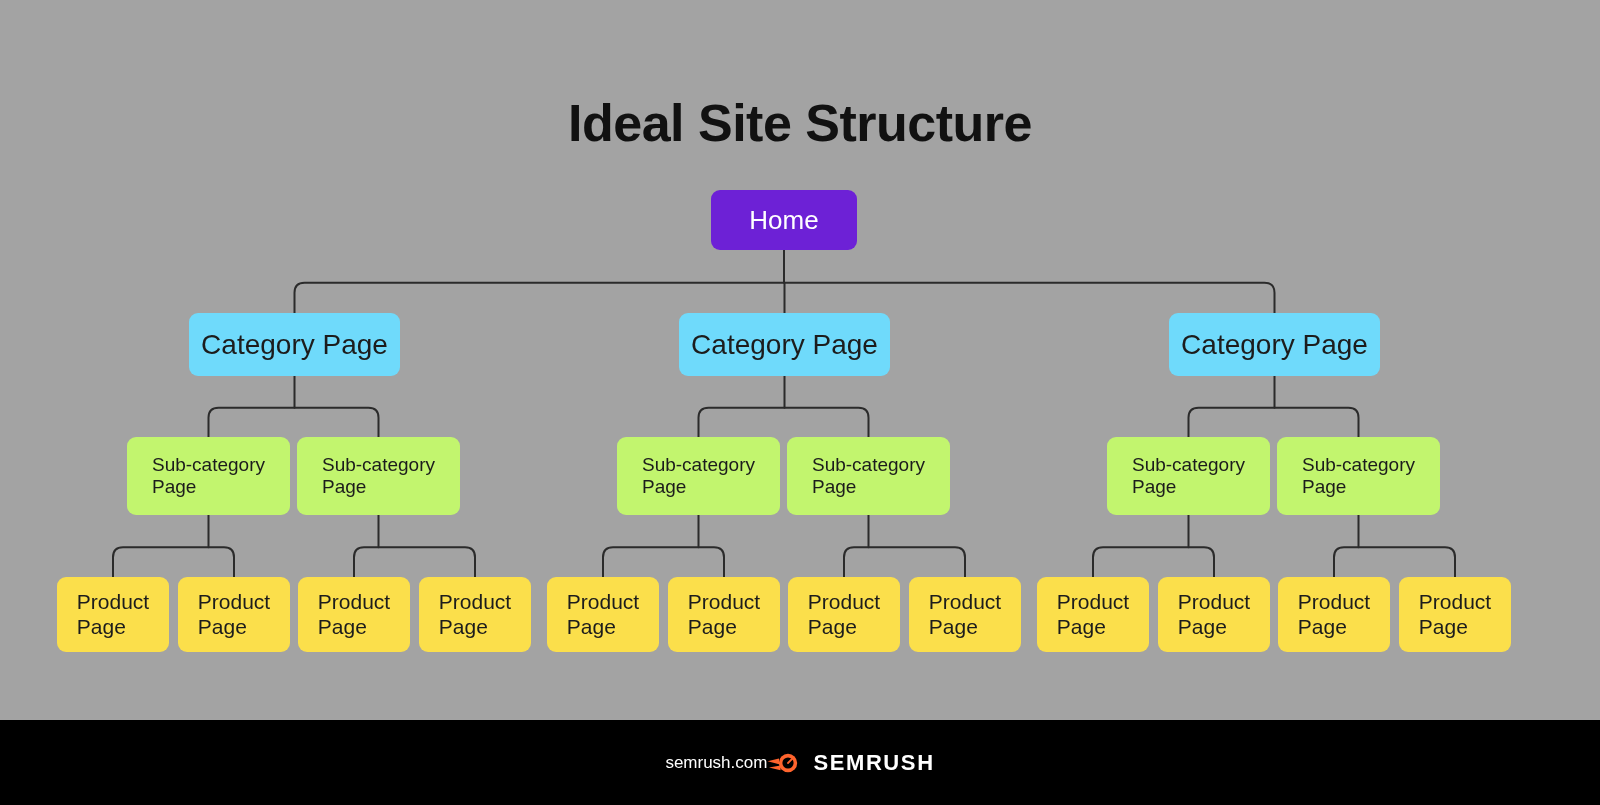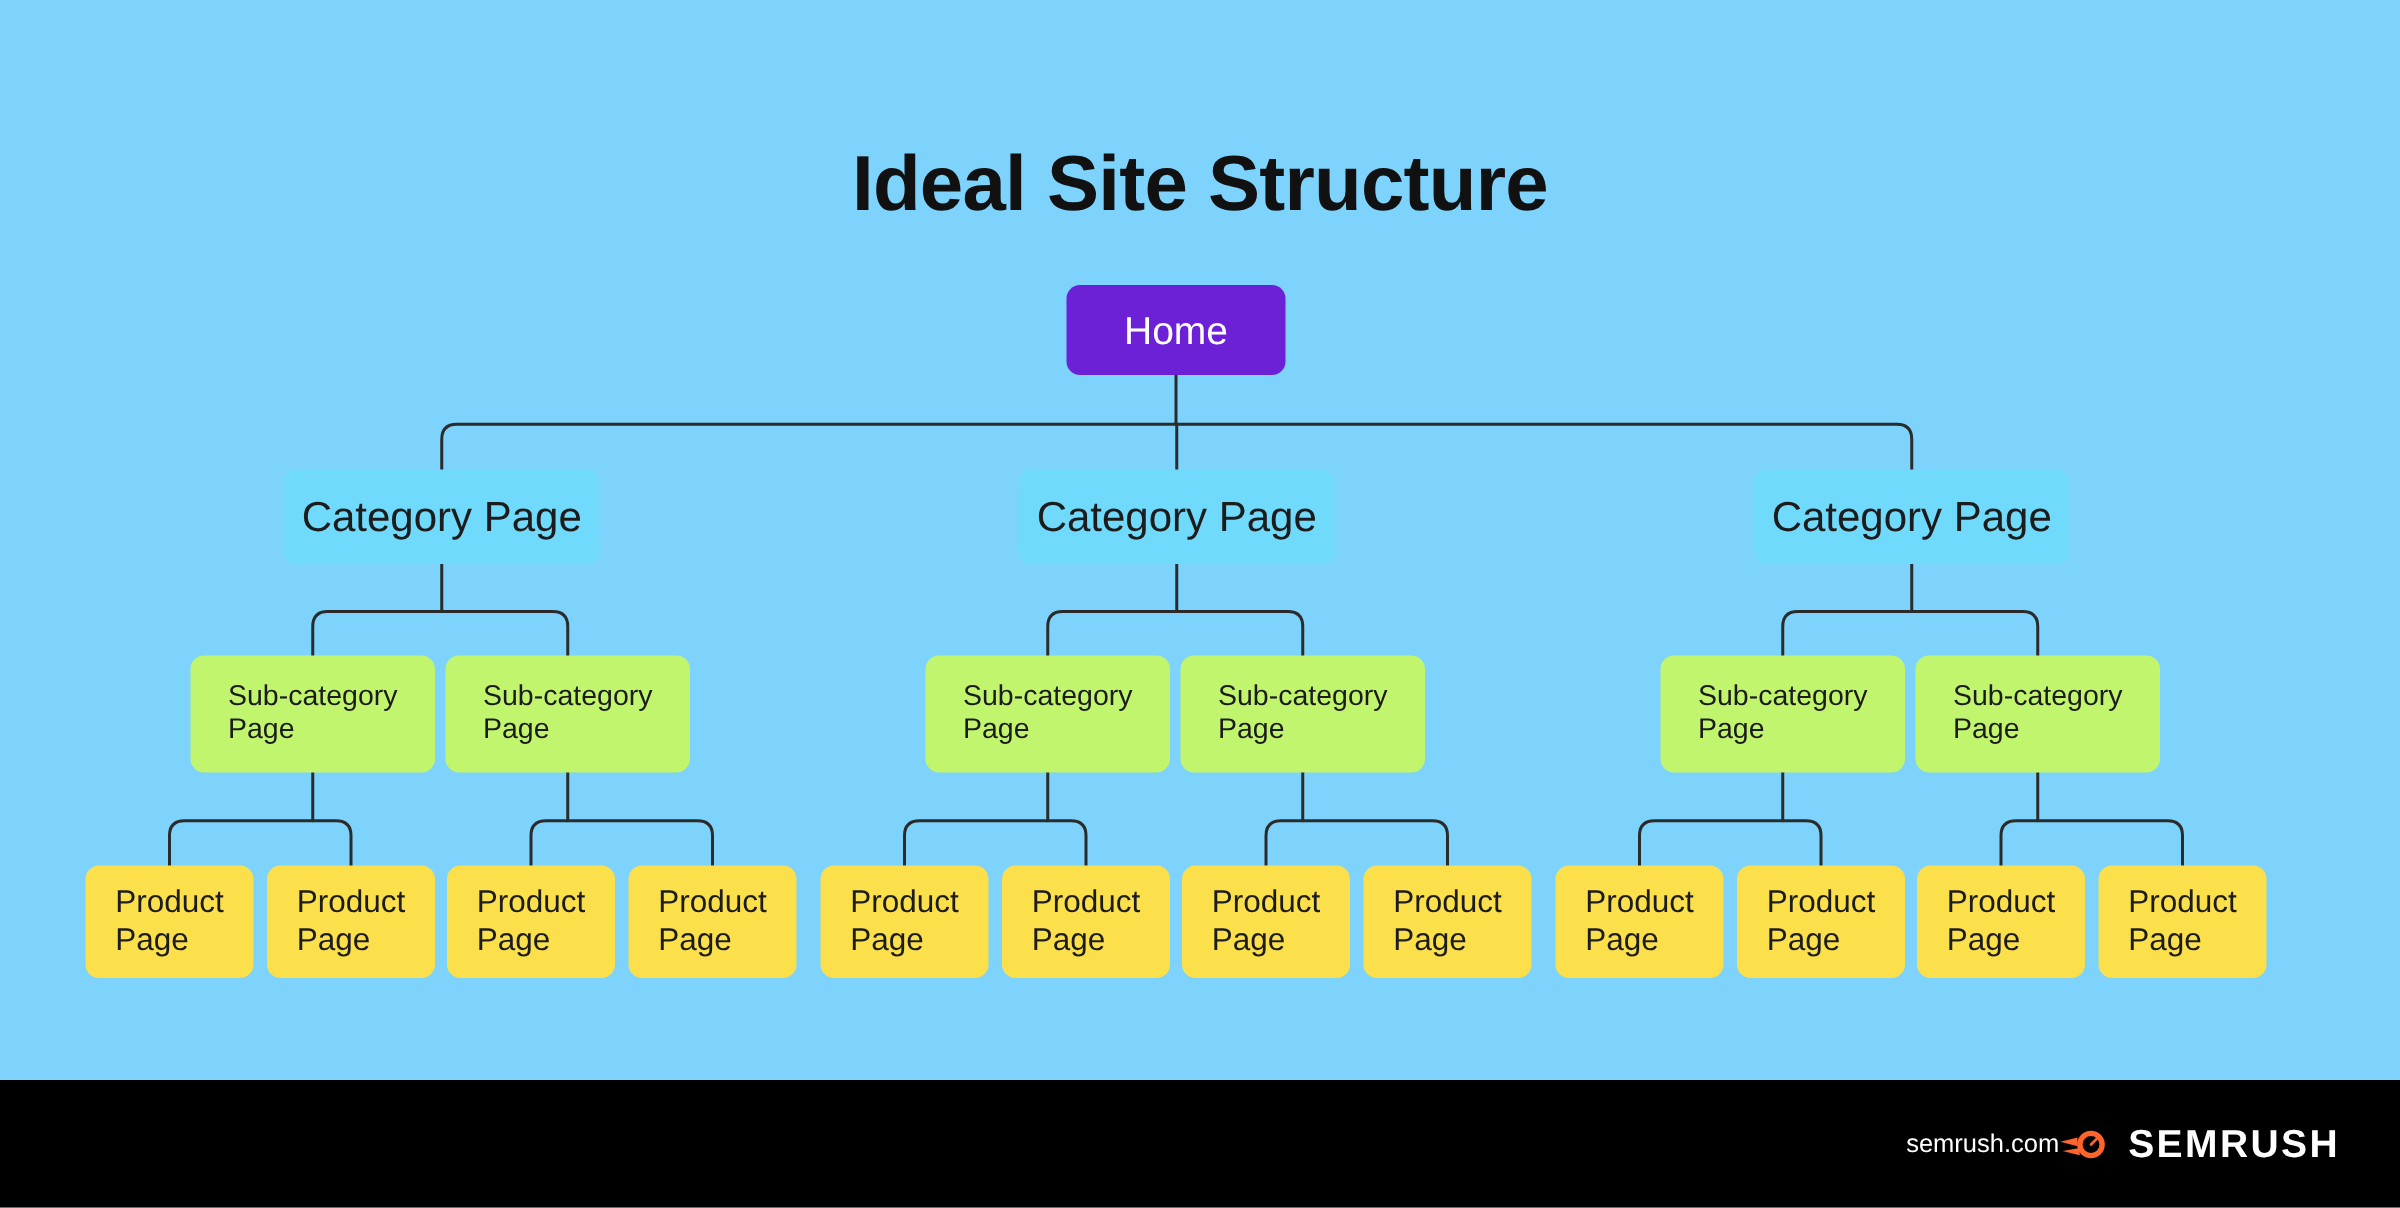--- a/index.html
+++ b/index.html
@@ -12,21 +12,21 @@
     height: 805px;
     font-family: "Liberation Sans", sans-serif;
     overflow: hidden;
     position: relative;
   }
   #canvas {
     position: absolute;
     inset: 0;
     width: 1600px;
     height: 805px;
-    background: #7dd3fc;
+    background: #a3a3a3;
   }
   .diagram-title {
     position: absolute;
     top: 58px;
     left: 0;
     width: 1600px;
     text-align: center;
     font-size: 52px;
     font-weight: bold;
     letter-spacing: -0.5px;
@@ -71,37 +71,37 @@
   }
   footer.page-footer {
     position: absolute;
     left: 0;
     bottom: 0;
     width: 1600px;
     height: 85px;
     background: #000000;
     display: flex;
     align-items: center;
-    justify-content: flex-end;
+    justify-content: center;
     padding: 0 40px;
     box-sizing: border-box;
   }
   .footer-url {
     color: #ffffff;
     font-size: 17px;
     font-family: "Liberation Sans", sans-serif;
   }
   .brand-logo {
     display: flex;
     align-items: center;
     gap: 12px;
   }
   .brand-name {
     color: #ffffff;
-    font-size: 26px;
+    font-size: 22px;
     font-weight: bold;
     letter-spacing: 1.6px;
     font-family: "Liberation Sans", sans-serif;
   }
 </style>
 </head>
 <body style="background: rgb(255, 255, 255);">
 
 <div id="canvas">
 

